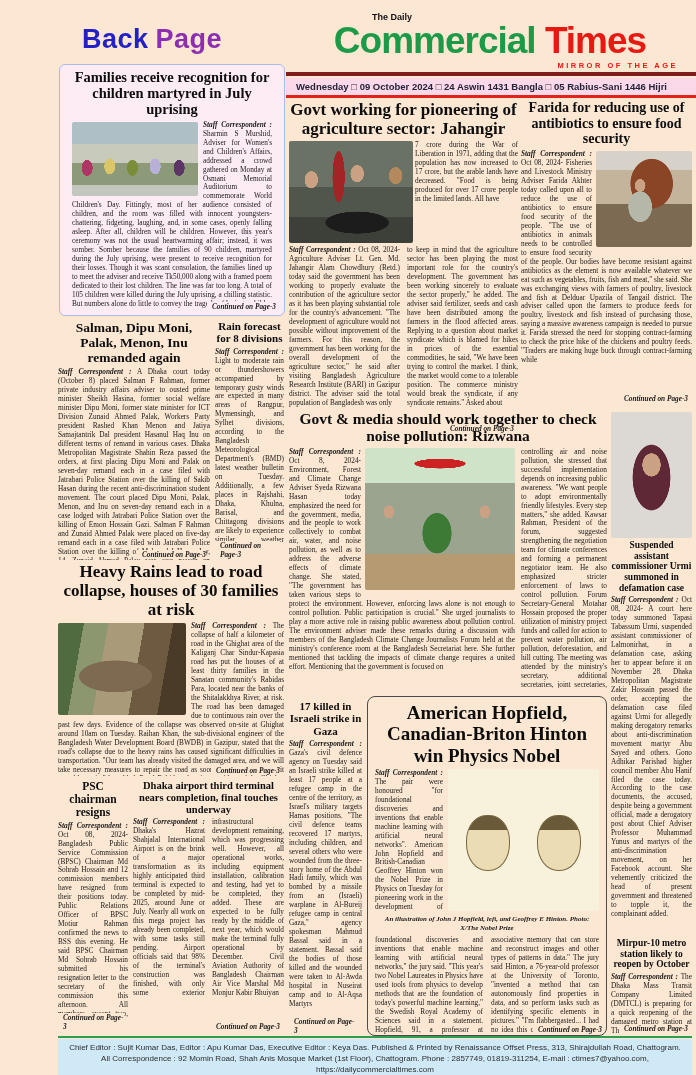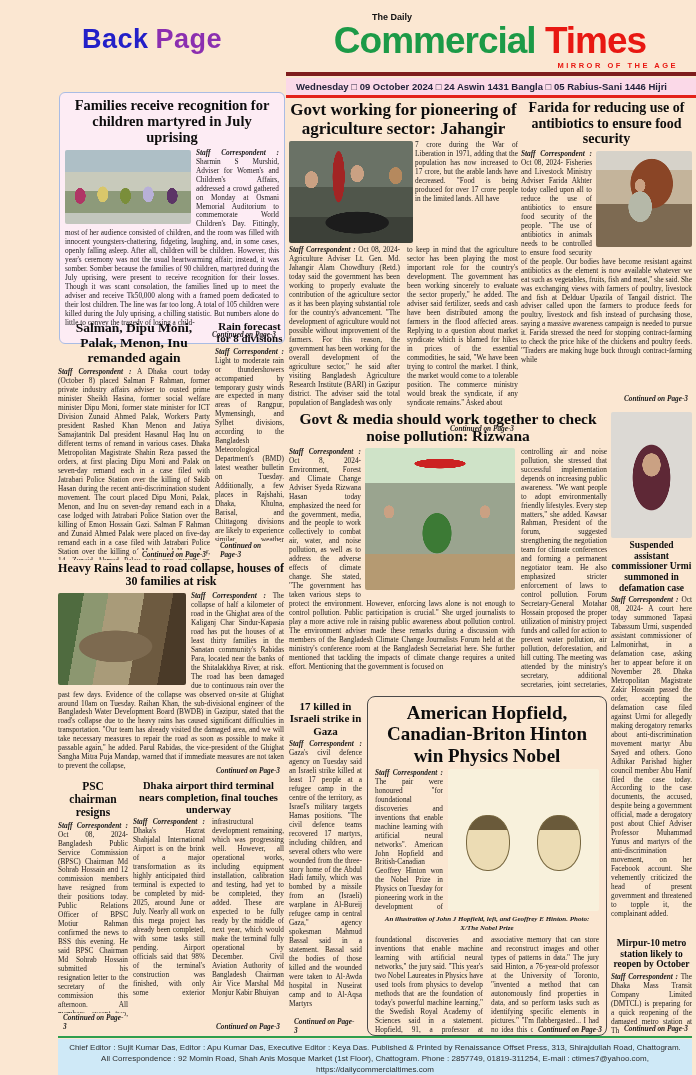--- a/index.html
+++ b/index.html
@@ -26,37 +26,37 @@
   
   .art{position:absolute;overflow:hidden;}
   .art h2{margin:0 0 3px;text-align:center;font-weight:bold;color:#0d0d0d;line-height:1.12;}
   .body{margin:0;font-size:7.3px;line-height:1.23;text-align:justify;color:#191919;}
   .byl{font-style:italic;font-weight:bold;}
   .cont{position:absolute;bottom:1px;right:4px;font-size:7.3px;font-weight:bold;
     font-style:italic;background:#fbe7d2;padding-left:5px;}
   .photo{border-radius:2px;}
   
   .families{left:59px;top:64px;width:226px;height:252px;background:#fdecf4;
-    border:1px solid #a9bce4;border-radius:6px;padding:4px 5px;box-sizing:border-box;margin-top:28px;}
+    border:1px solid #a9bce4;border-radius:6px;padding:4px 12px;box-sizing:border-box;}
   .families h2{font-size:14.5px;}
   .families .cont{background:#fdecf4;right:8px;bottom:4px;}
   .ph-fam{float:left;width:126px;height:74px;margin:1px 5px 1px 0;
     background:
       radial-gradient(ellipse 9px 13px at 12% 62%, #b03565 0 60%, transparent 62%),
       radial-gradient(ellipse 9px 13px at 30% 60%, #d9c76a 0 60%, transparent 62%),
       radial-gradient(ellipse 9px 13px at 48% 62%, #7a8e3a 0 60%, transparent 62%),
       radial-gradient(ellipse 9px 13px at 66% 60%, #b8b0d8 0 60%, transparent 62%),
       radial-gradient(ellipse 9px 13px at 85% 62%, #5c3566 0 60%, transparent 62%),
       linear-gradient(180deg,#aebfc6 0 30%, #c8cabb 30% 55%, #8d9a7a 55% 85%, #c2c6bd 85%);}
   .salman{left:58px;top:320px;width:152px;height:240px;}
   .salman h2{font-size:13.5px;}
   .rain{left:215px;top:320px;width:69px;height:240px;}
   .rain h2{font-size:11px;}
   .heavy{left:58px;top:562px;width:226px;height:214px;}
-  .heavy h2{font-size:12px;}
+  .heavy h2{font-size:17px;}
   .ph-heavy{float:left;width:128px;height:92px;margin:1px 5px 1px 0;
     background:
       radial-gradient(ellipse 60px 26px at 45% 58%, #7d6a50 0 60%, transparent 62%),
       linear-gradient(100deg,#4f6b3f 0 18%, #8c9770 18% 35%, #a99b79 35% 60%, #6d5a40 60% 80%, #4a3a28 80%);}
   .psc{left:58px;top:780px;width:70px;height:252px;}
   .psc h2{font-size:11.5px;}
   .airport{left:133px;top:780px;width:151px;height:252px;}
   .airport h2{font-size:10.5px;}
   .airport .cols{column-count:2;column-gap:7px;}
   .agri{left:289px;top:100px;width:229px;height:334px;}

